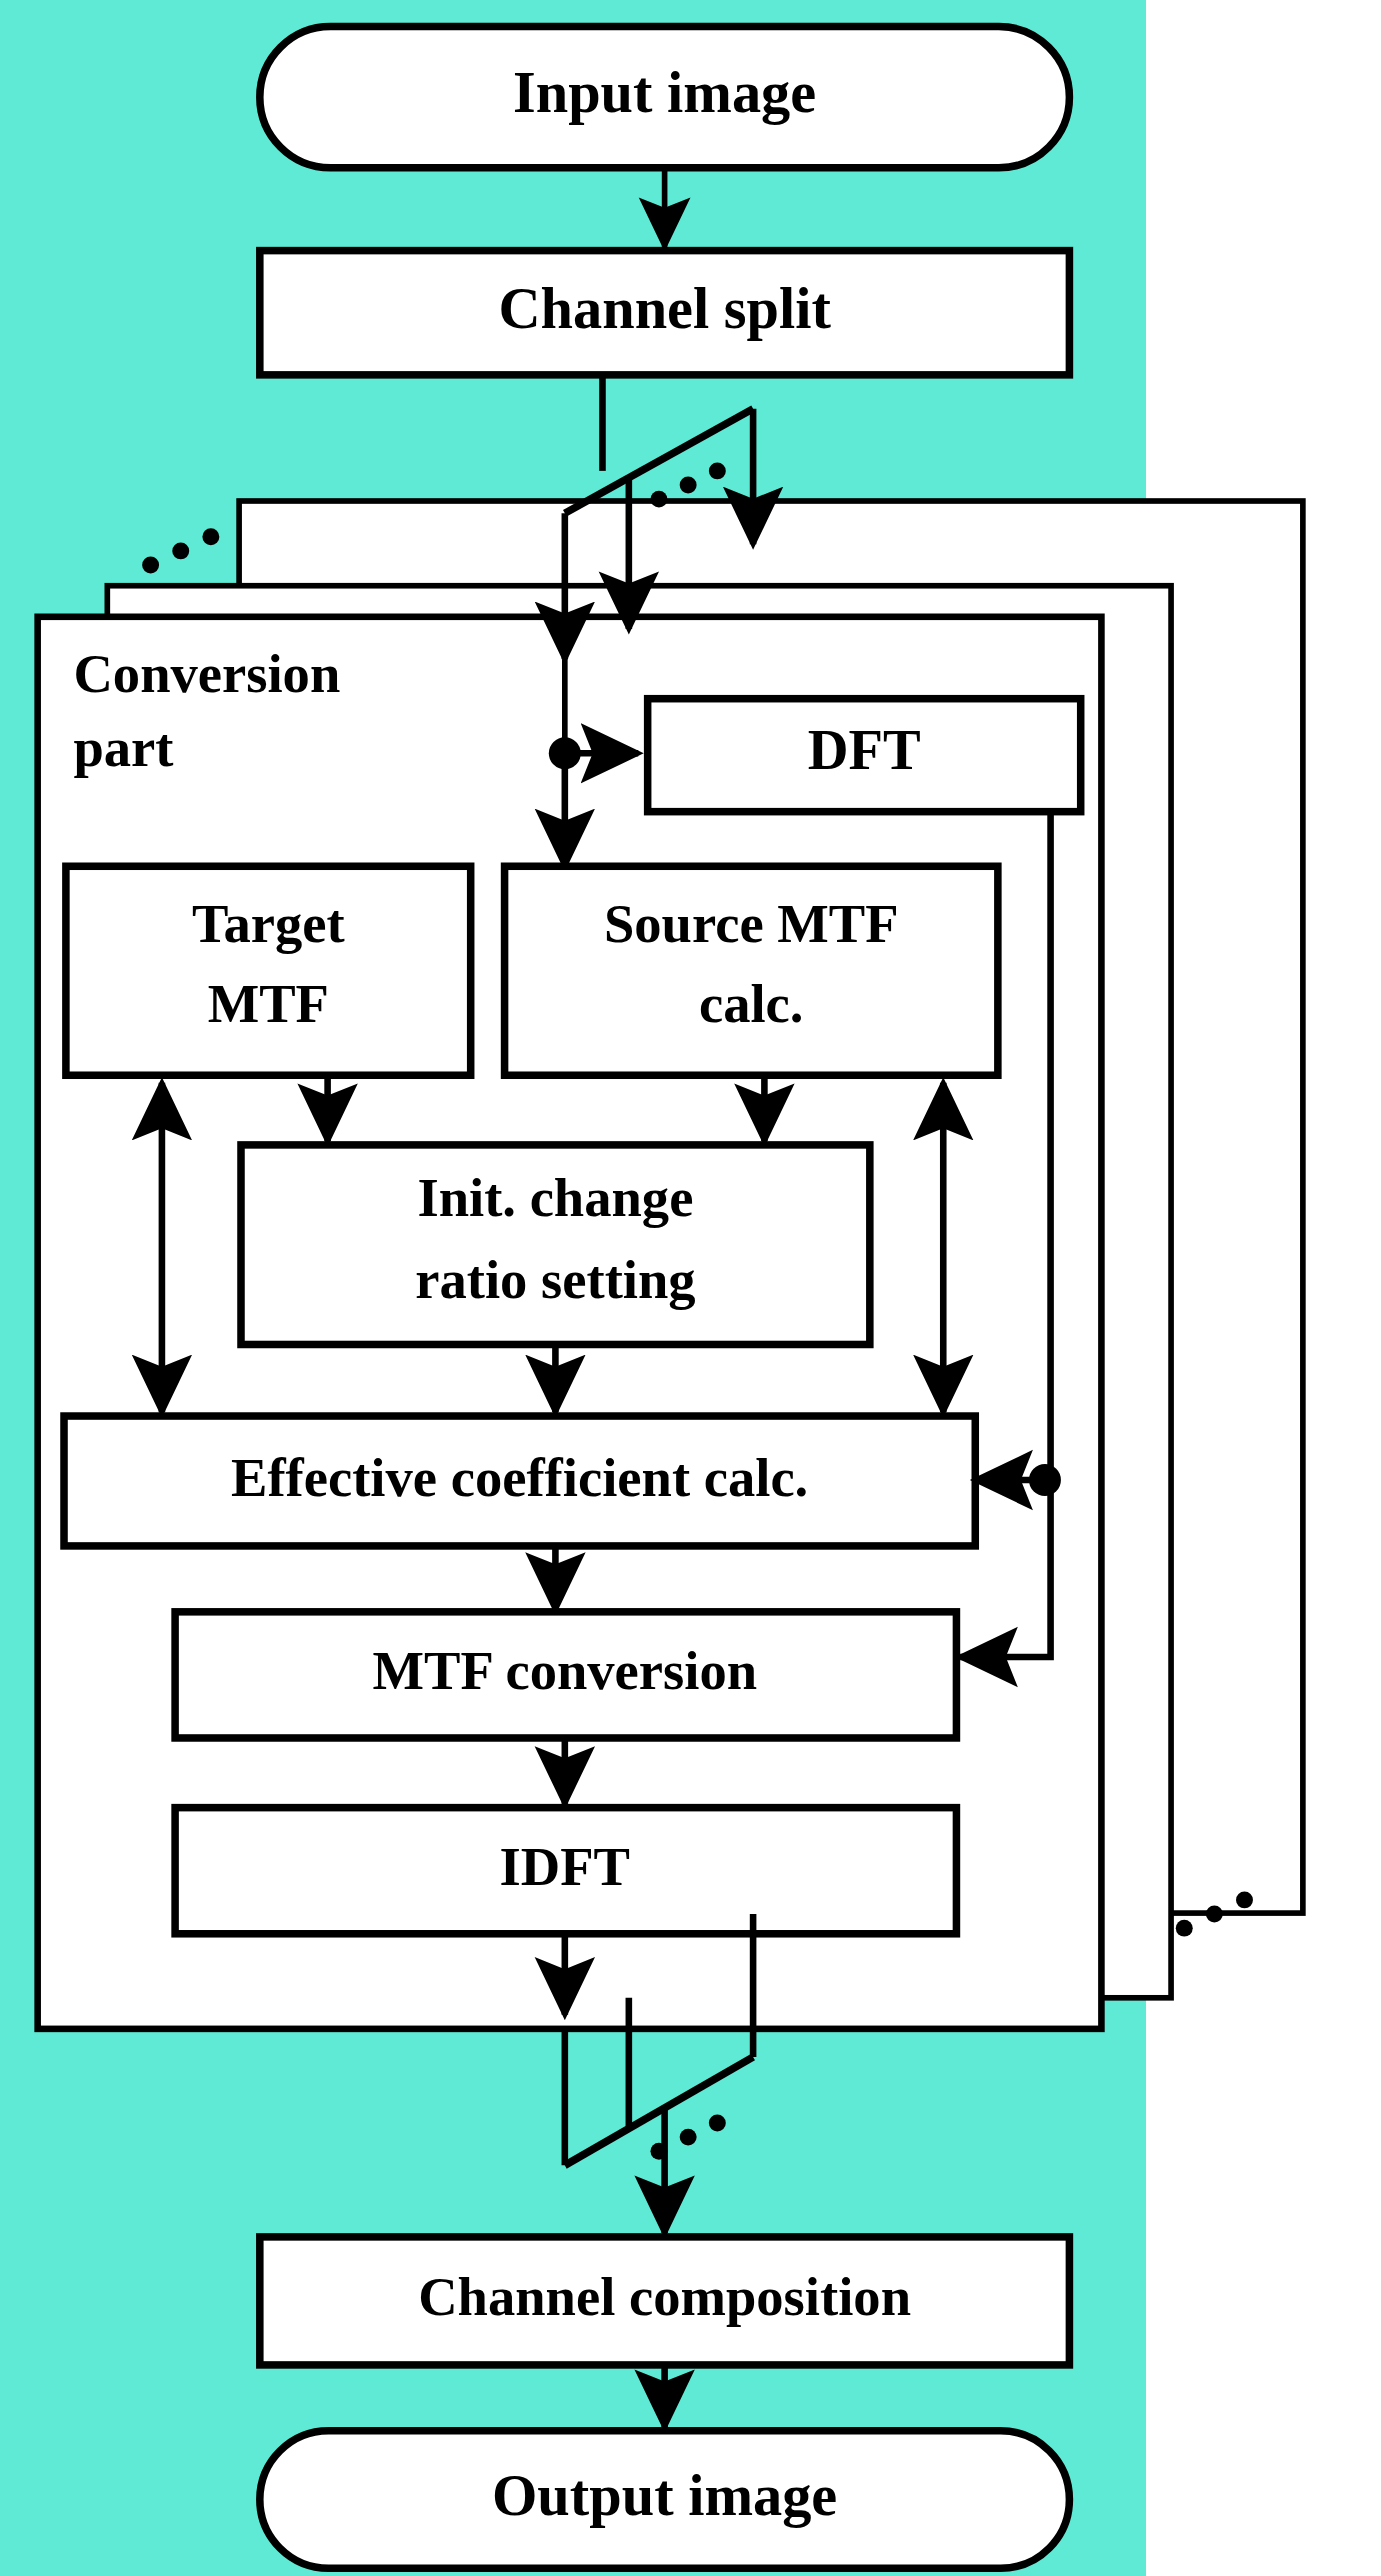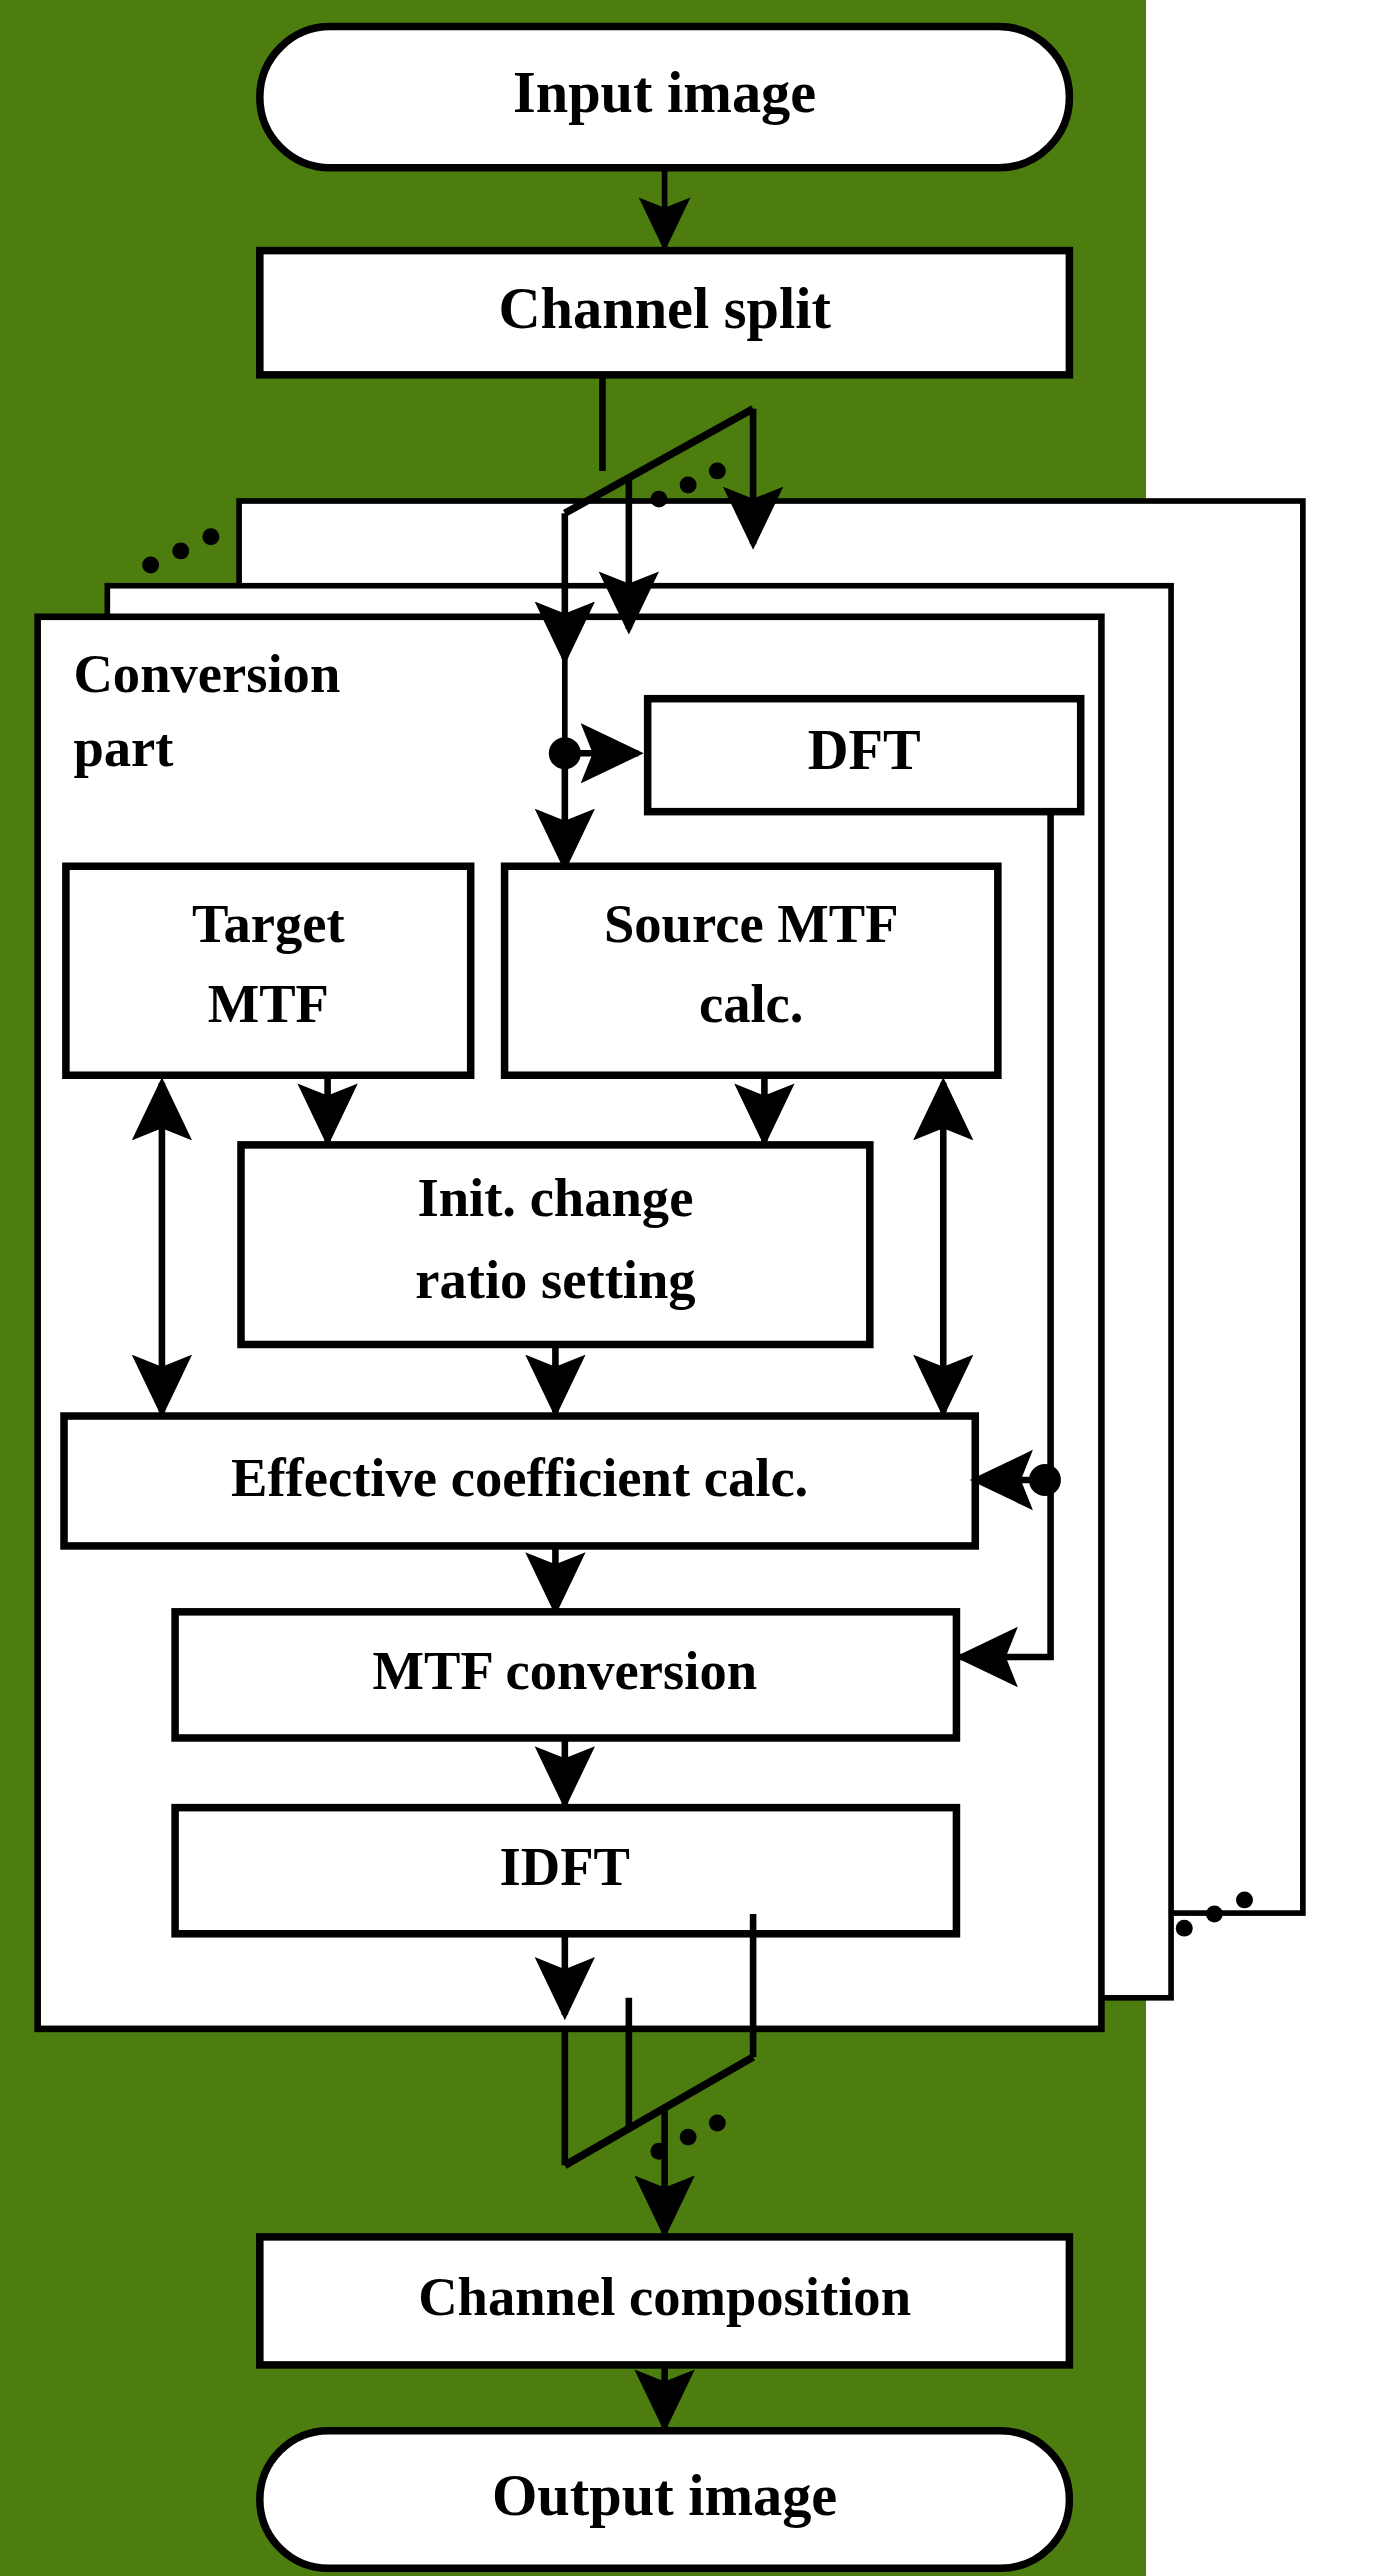--- a/index.html
+++ b/index.html
@@ -10,21 +10,21 @@
   body {
     width: 1381px;
     height: 2576px;
     font-family: "Liberation Serif", "DejaVu Serif", serif;
     overflow: hidden;
   }
   #flowchart-root {
     position: relative;
     width: 1146px;
     height: 2576px;
-    background: #4d7c0f;
+    background: #5eead4;
   }
   svg#diagram {
     position: absolute;
     top: 0;
     left: 0;
     width: 1381px;
     height: 2576px;
     display: block;
   }
   .node-text {

